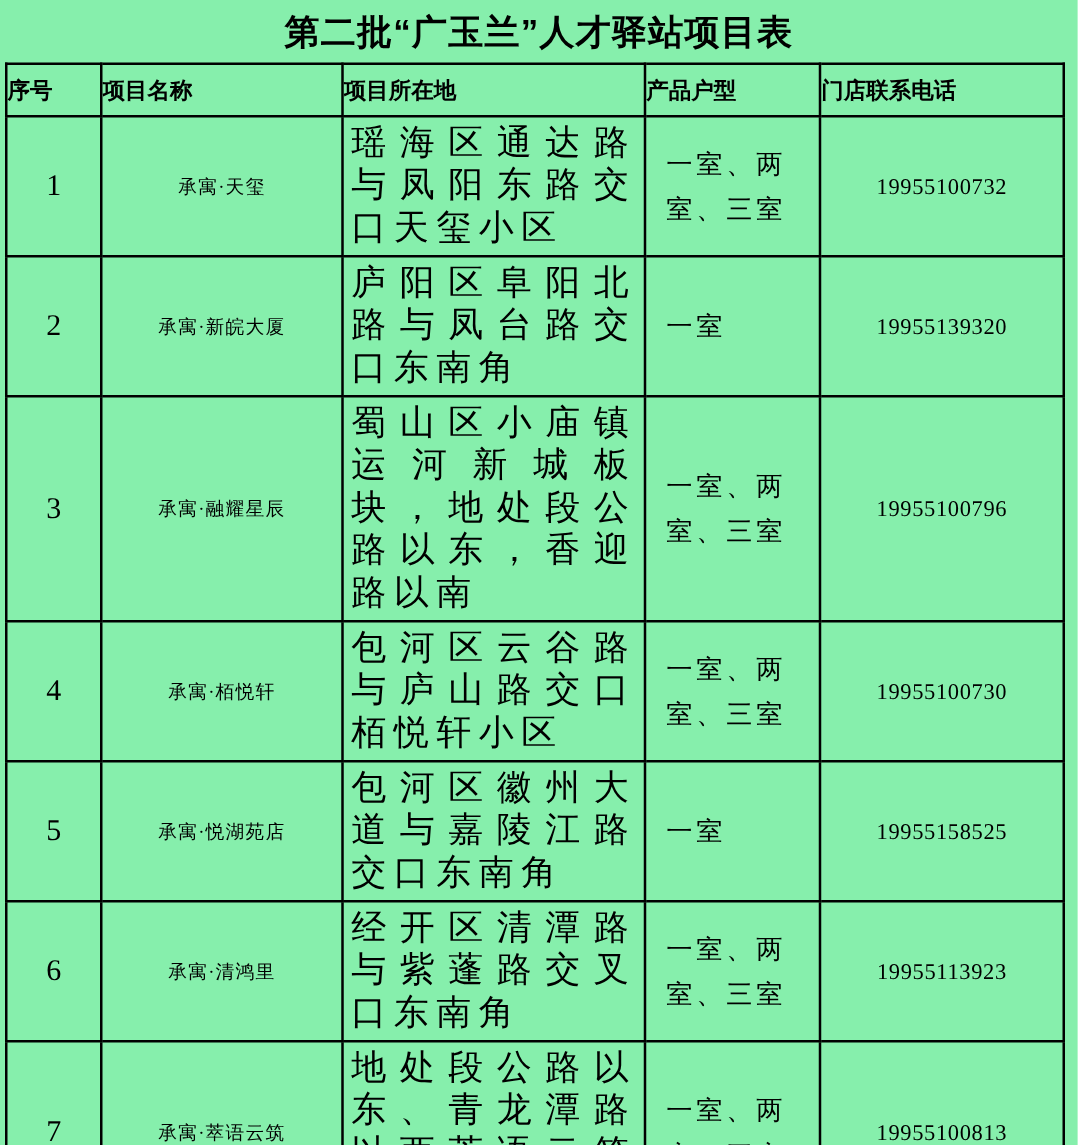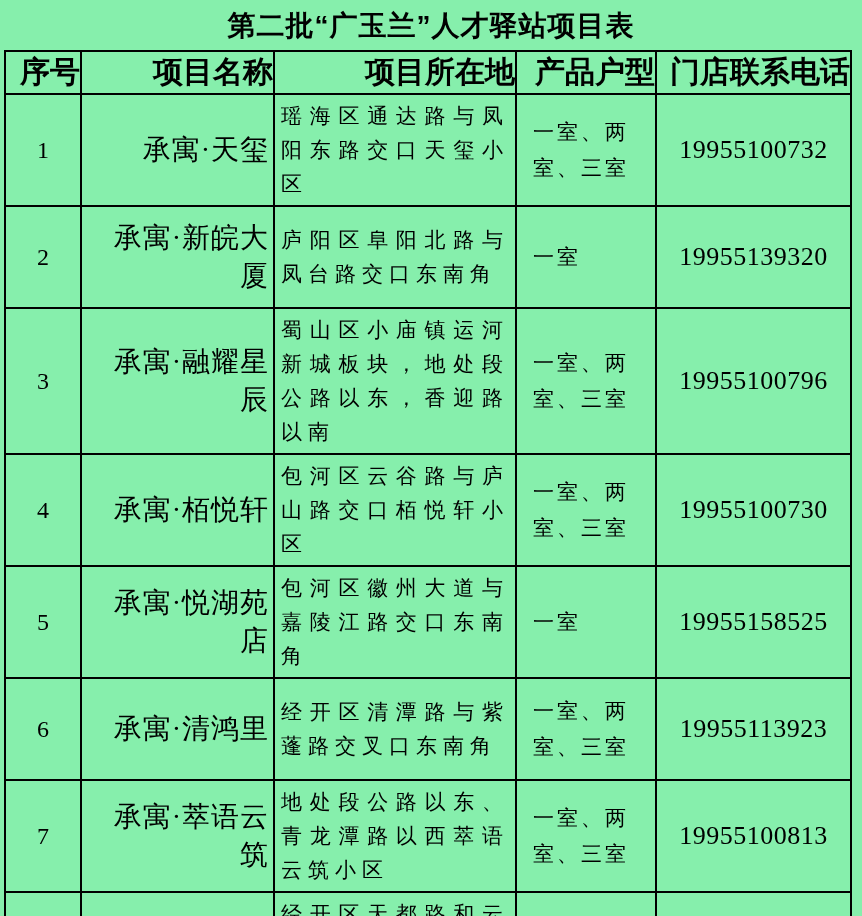--- a/index.html
+++ b/index.html
@@ -37,53 +37,53 @@
   .project-table th,
   .project-table td {
     border: 2px solid #000000;
     vertical-align: middle;
     overflow: hidden;
   }
   .project-table thead tr { height: 42px; }
   .project-table th {
     font-family: "Liberation Sans", "DejaVu Sans", sans-serif;
     font-weight: bold;
-    font-size: 30px;
-    text-align: right;
+    font-size: 18px;
+    text-align: left;
   }
   .project-table tbody tr { height: 102px; }
   .cell-no {
     text-align: center;
     font-size: 24px;
   }
   .cell-name {
-    text-align: right;
-    font-size: 28px;
+    text-align: center;
+    font-size: 15px;
     letter-spacing: 1px;
     padding: 0 4px;
   }
   .cell-loc {
-    font-size: 21px;
+    font-size: 28px;
     letter-spacing: 6px;
     line-height: 34px;
     text-align: justify;
     text-align-last: left;
     padding: 4px 6px;
     margin-left: 44px;
   }
   .cell-type {
     text-align: left;
     font-size: 21px;
     letter-spacing: 3px;
     line-height: 36px;
     padding: 0 16px;
   }
   .cell-phone {
     text-align: center;
-    font-size: 26px;
+    font-size: 18px;
     letter-spacing: 0.5px;
   }
 </style>
 </head>
 <body>
 
 <div class="page">
 
   <h1 class="doc-title">第二批“广玉兰”人才驿站项目表</h1>
 

